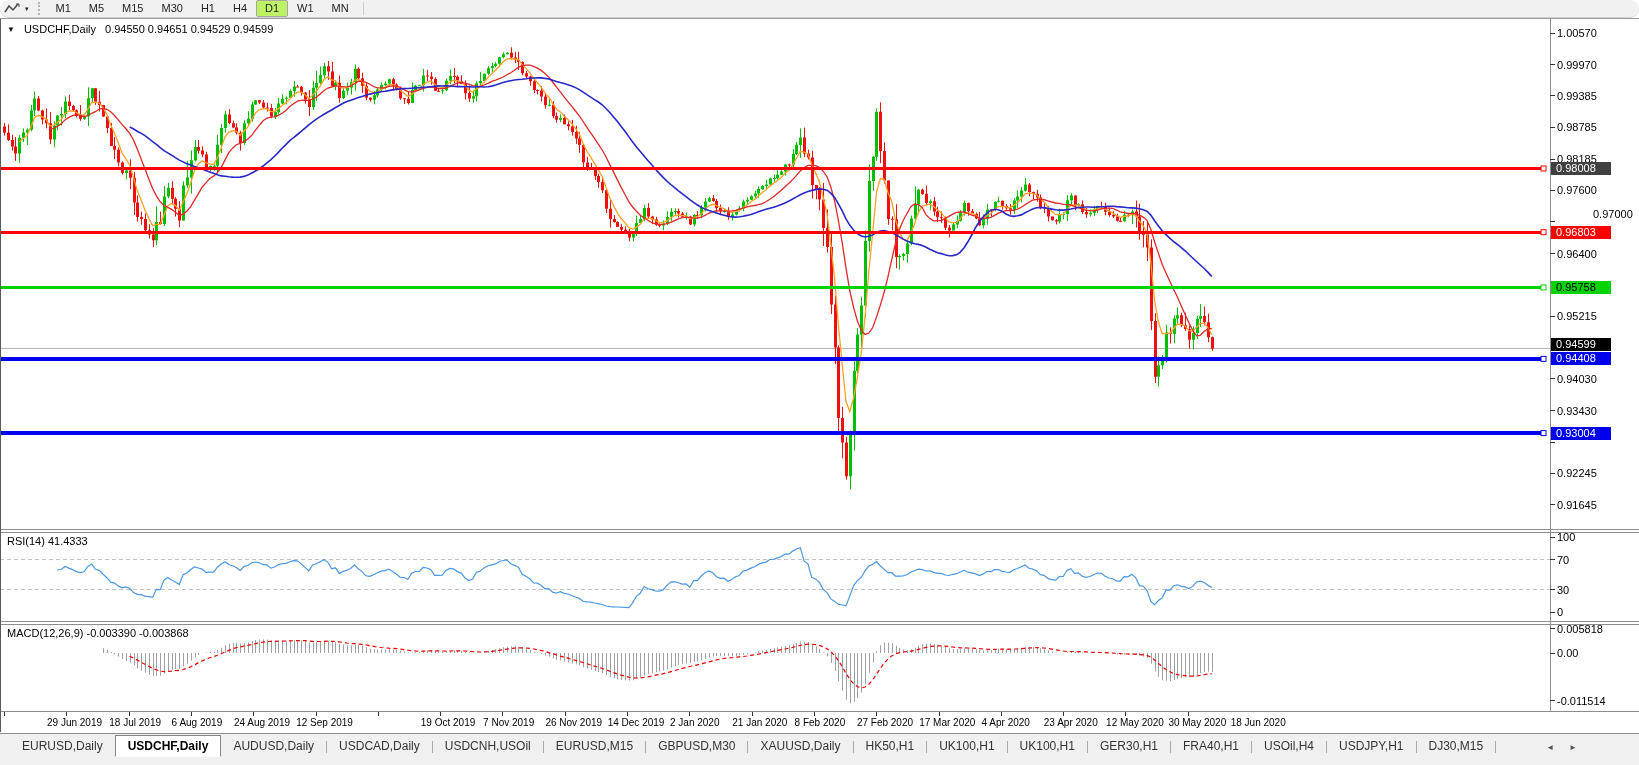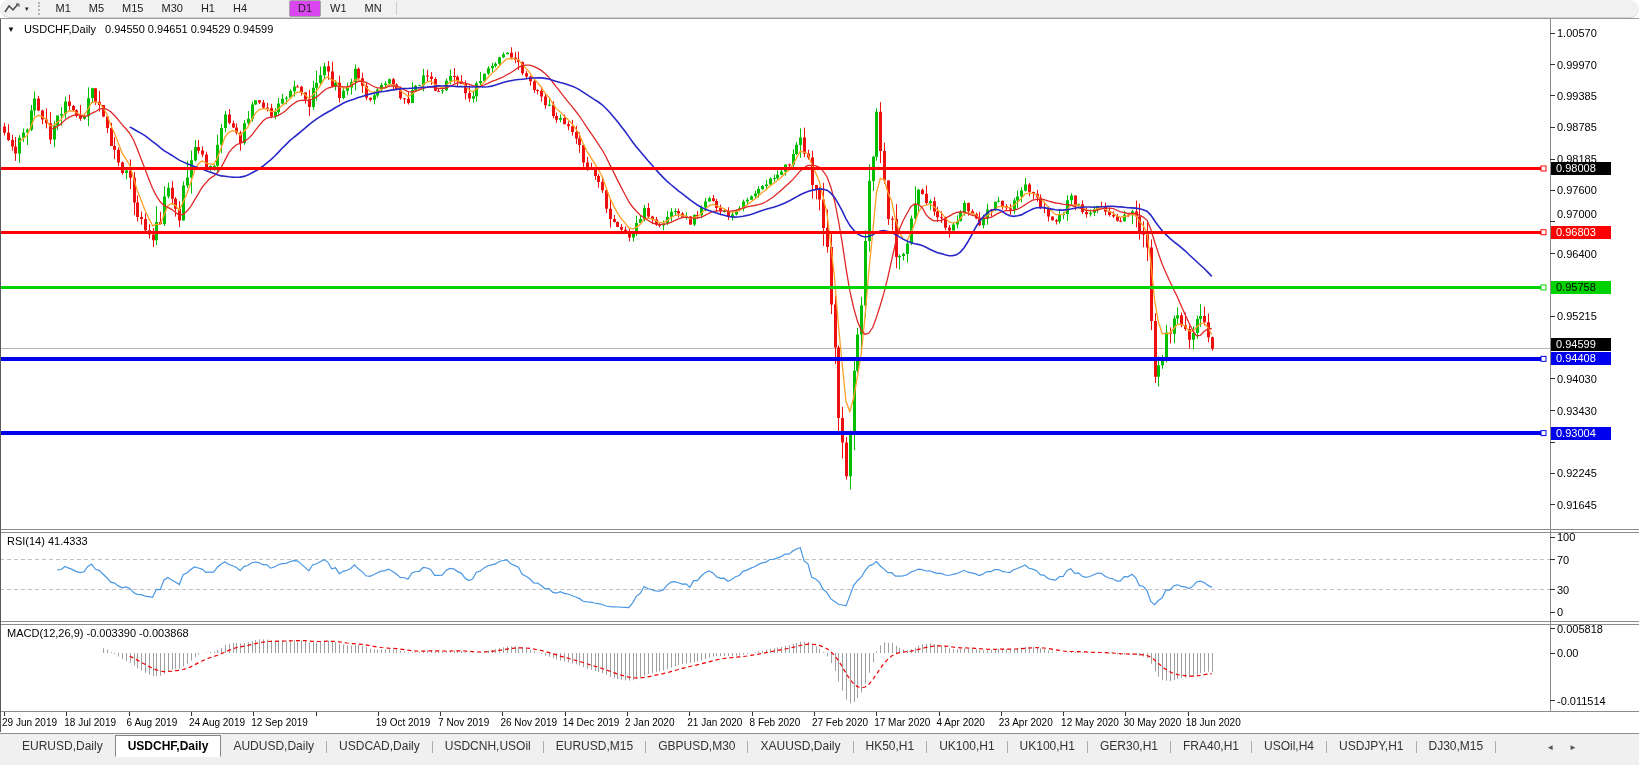--- a/index.html
+++ b/index.html
@@ -7,33 +7,33 @@
        font-family:"Liberation Sans","DejaVu Sans",sans-serif;color:#000;}
   
   .toolbar{position:absolute;left:0;top:0;width:1639px;height:18px;background:#f1f1f1;
            border-bottom:1px solid #d2d2d2;display:flex;align-items:center;box-sizing:border-box;border-radius:9px;}
   .tool-cluster{display:flex;align-items:center;padding:0 4px;height:100%;}
   .dd-arrow{font-size:7px;color:#222;margin-left:3px;}
   .grip{width:0;height:13px;border-left:2px dotted #b4b4b4;margin:0 7px 0 5px;}
   .tf-group{display:flex;align-items:center;height:100%;}
   .tf-btn{height:15px;line-height:15px;padding:0 8px;font-size:11px;color:#222;
           border:1px solid transparent;border-radius:2px;cursor:default;}
-  .tf-btn.active{background:#d946ef;border-color:#a6a6a6;margin-left:33px;}
+  .tf-btn.active{background:#bef264;border-color:#a6a6a6;}
   .tb-sep{width:0;height:13px;border-left:1px solid #cccccc;margin:0 5px;}
   
   .chart-window{position:absolute;left:0;top:18px;width:1639px;height:715px;background:#fff;}
   #chartSvg{position:absolute;left:0;top:0;}
   .chart-title{position:absolute;left:7px;top:5px;display:flex;align-items:center;gap:9px;
                font-size:11px;color:#000;white-space:nowrap;}
   .chart-title .tri{font-size:8px;color:#111;}
   .pane-label{position:absolute;font-size:11px;color:#000;white-space:nowrap;}
   .axis-label{position:absolute;left:1557px;font-size:11px;color:#000;white-space:nowrap;}
   .flag{position:absolute;left:1551px;width:60px;height:13px;font-size:11px;line-height:13px;
         padding-left:5px;box-sizing:border-box;white-space:nowrap;}
-  .date-label{position:absolute;top:699px;font-size:10px;color:#000;white-space:nowrap;}
+  .date-label{position:absolute;top:699px;font-size:10px;color:#000;white-space:nowrap;padding-left:45px;}
   
   .tabbar{position:absolute;left:0;top:733px;width:1639px;height:40px;background:#f0f0f0;
           border-top:1px solid #8e8e8e;box-sizing:border-box;display:flex;align-items:flex-start;
           padding:2px 0 0 10px;}
   .tab{height:21px;line-height:21px;padding:0 12px;font-size:12px;color:#333;white-space:nowrap;cursor:default;}
   .tab.active{background:#fff;border:1px solid #858585;border-bottom:1px solid #fff;font-weight:700;
               color:#000;height:22px;line-height:20px;margin-top:-1px;box-sizing:border-box;}
   .tab-sep{width:1px;height:12px;background:#aaa;margin-top:5px;flex:none;}
   .tab-nav{position:absolute;right:62px;top:9px;display:flex;gap:15px;color:#555;font-size:8px;}
   .tab-nav span{cursor:default;}
@@ -148,29 +148,29 @@
     </div>
     <div class="pane-label" style="left:7px;top:517px">RSI(14) 41.4333</div>
     <div class="pane-label" style="left:7px;top:609px">MACD(12,26,9) -0.003390 -0.003868</div>
     <div id="overlays">
         <div class="axis-label" style="top: 9.00376px;">1.00570</div>
         <div class="axis-label" style="top: 40.7318px;">0.99970</div>
         <div class="axis-label" style="top: 71.6666px;">0.99385</div>
         <div class="axis-label" style="top: 103.395px;">0.98785</div>
         <div class="axis-label" style="top: 135.123px;">0.98185</div>
         <div class="axis-label" style="top: 166.057px;">0.97600</div>
-        <div class="axis-label" style="top: 190px;">0.97000</div>
+        <div class="axis-label" style="top: 190px; margin-left: 36px;">0.97000</div>
         <div class="axis-label" style="top: 229.513px;">0.96400</div>
         <div class="axis-label" style="top: 292.176px;">0.95215</div>
         <div class="axis-label" style="top: 354.839px;">0.94030</div>
         <div class="axis-label" style="top: 386.567px;">0.93430</div>
         <div class="axis-label" style="top: 412px;">0.92830</div>
         <div class="axis-label" style="top: 449.23px;">0.92245</div>
         <div class="axis-label" style="top: 480.958px;">0.91645</div>
-        <div class="flag" style="top: 143.982px; background: #000000; color: rgb(255, 255, 255);">0.98008</div>
+        <div class="flag" style="top: 143.982px; background: #404040; color: rgb(255, 255, 255);">0.98008</div>
         <div class="flag" style="top: 207.703px; background: rgb(255, 0, 0); color: rgb(255, 255, 255);">0.96803</div>
         <div class="flag" style="top: 262.962px; background: rgb(0, 210, 0); color: rgb(0, 0, 0);">0.95758</div>
         <div class="flag" style="top: 334.35px; background: rgb(0, 0, 238); color: rgb(255, 255, 255);">0.94408</div>
         <div class="flag" style="top: 408.594px; background: rgb(0, 0, 238); color: rgb(255, 255, 255);">0.93004</div>
         <div class="flag" style="top: 319.75px; background: rgb(0, 0, 0); color: rgb(255, 255, 255);">0.94599</div>
         <div class="axis-label" style="top: 513px;">100</div>
         <div class="axis-label" style="top: 535.5px;">70</div>
         <div class="axis-label" style="top: 565.5px;">30</div>
         <div class="axis-label" style="top: 588px;">0</div>
         <div class="axis-label" style="top: 604.855px;">0.005818</div>

